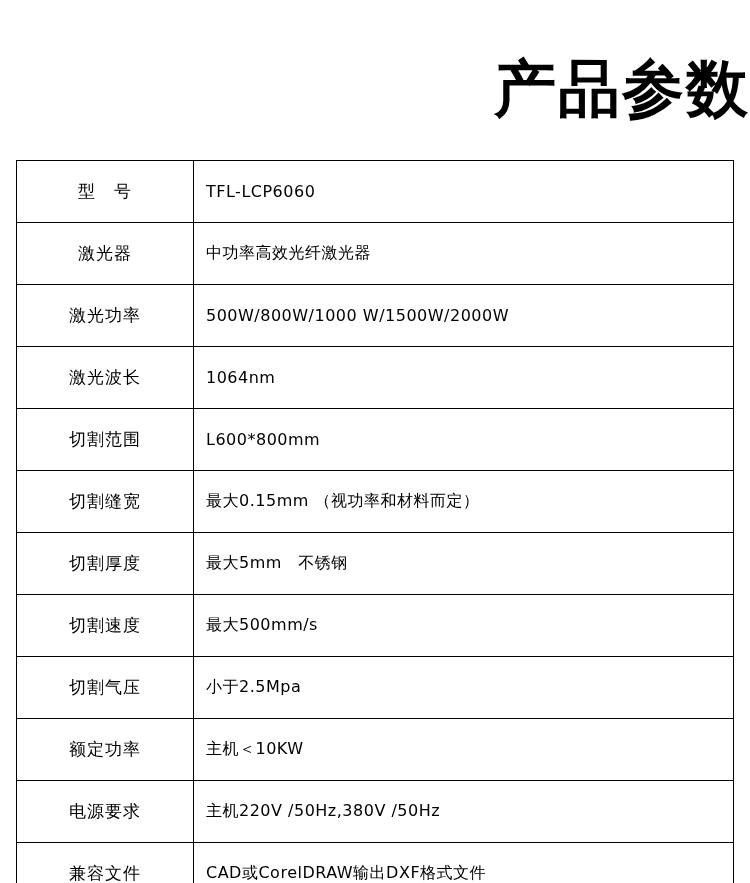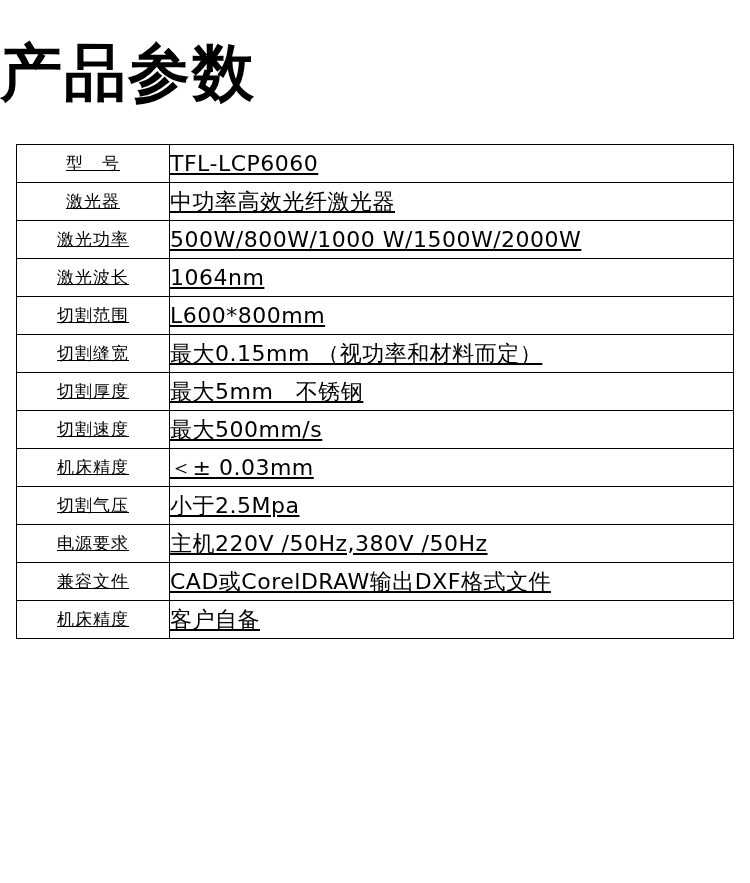--- a/index.html
+++ b/index.html
@@ -14,54 +14,53 @@
     color: #000000;
     overflow: hidden;
   }
   .page {
     width: 750px;
     height: 883px;
     position: relative;
     box-sizing: border-box;
   }
   .title {
-    text-align: left;
+    text-align: right;
     font-size: 62px;
     font-weight: bold;
     letter-spacing: 2px;
     line-height: 1;
-    padding-top: 42px;
+    padding-top: 58px;
     padding-bottom: 40px;
     font-family: "DejaVu Sans", "Liberation Sans", sans-serif;
   }
   .table-wrap {
     margin: 0 16px;
   }
   table.spec {
     width: 718px;
     border-collapse: collapse;
     table-layout: fixed;
   }
   table.spec td {
     border: 1px solid #000000;
     height: 37px;
-    padding: 0;
+    padding: 12px;
     vertical-align: middle;
-    text-decoration: underline;
   }
   td.label {
     width: 152px;
     text-align: center;
     font-size: 17px;
     letter-spacing: 1px;
     font-family: "DejaVu Sans", "Liberation Sans", sans-serif;
   }
   td.value {
     padding-left: 18px;
-    font-size: 22px;
+    font-size: 16px;
     letter-spacing: 0.5px;
     font-family: "DejaVu Sans", "Liberation Sans", sans-serif;
   }
 </style>
 </head>
 <body>
 
 <div class="page">
 
   <div class="title">产品参数</div>
@@ -95,26 +94,26 @@
         </tr>
         <tr>
           <td class="label">切割厚度</td>
           <td class="value">最大5mm　不锈钢</td>
         </tr>
         <tr>
           <td class="label">切割速度</td>
           <td class="value">最大500mm/s</td>
         </tr>
         <tr>
-          <td class="label">机床精度</td>
-          <td class="value">＜±  0.03mm</td>
+          <td class="label">切割气压</td>
+          <td class="value">小于2.5Mpa</td>
         </tr>
         <tr>
-          <td class="label">切割气压</td>
-          <td class="value">小于2.5Mpa</td>
+          <td class="label">额定功率</td>
+          <td class="value">主机＜10KW</td>
         </tr>
         <tr>
           <td class="label">电源要求</td>
           <td class="value">主机220V /50Hz,380V /50Hz</td>
         </tr>
         <tr>
           <td class="label">兼容文件</td>
           <td class="value">CAD或CorelDRAW输出DXF格式文件</td>
         </tr>
         <tr>

